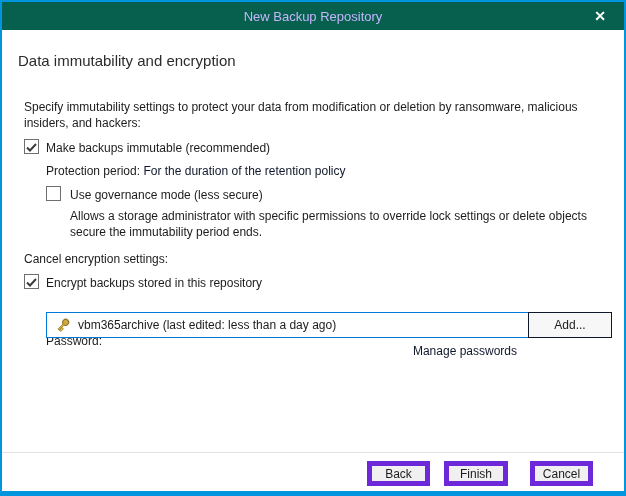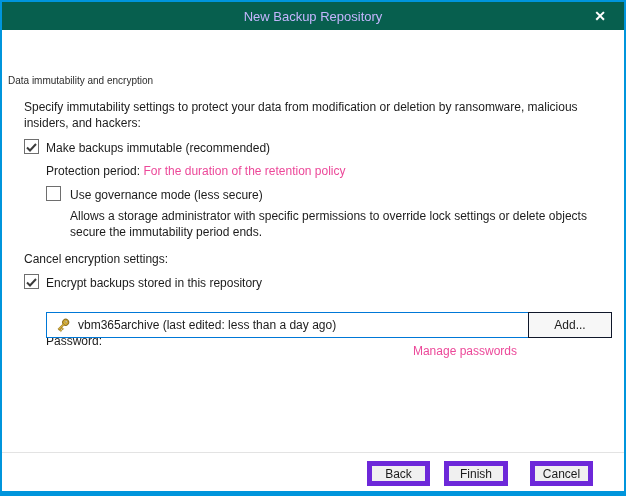--- a/index.html
+++ b/index.html
@@ -22,31 +22,31 @@
     display: flex; align-items: center; justify-content: center;
   }
   .titlebar .title { color: #c4b5fd; font-size: 13px; }
   .close-btn {
     position: absolute; right: 8px; top: 0; width: 32px; height: 28px;
     display: flex; align-items: center; justify-content: center;
     color: #ffffff; font-size: 14px; font-weight: bold; cursor: pointer;
   }
 
   .abs { position: absolute; line-height: 16px; }
-  .heading { left: 6px; top: 51px; font-size: 10px; color: #2b2b2b; margin-top: 20px; }
+  .heading { left: 16px; top: 51px; font-size: 15px; color: #2b2b2b; }
 
   .checkbox {
     position: absolute; width: 15px; height: 15px;
     background: #ffffff; border: 1px solid #6e6e6e;
     display: flex; align-items: center; justify-content: center;
   }
   .checkbox .check-icon { display: none; margin-top: 1px; }
   .checkbox.checked .check-icon { display: block; }
 
-  .link { color: #ec4899; cursor: pointer; text-align: center; }
+  .link { color: #0f172a; cursor: pointer; text-align: center; }
 
   .dropdown {
     position: absolute; left: 44px; top: 310px; width: 503px; height: 26px;
     background: #ffffff; border: 1px solid #0078d7;
     display: flex; align-items: center; padding: 0 8px; gap: 7px;
   }
   .dropdown .value { flex: 1; white-space: nowrap; overflow: hidden; }
   .dropdown .chevron { flex: 0 0 auto; display: flex; }
 
   .btn {

